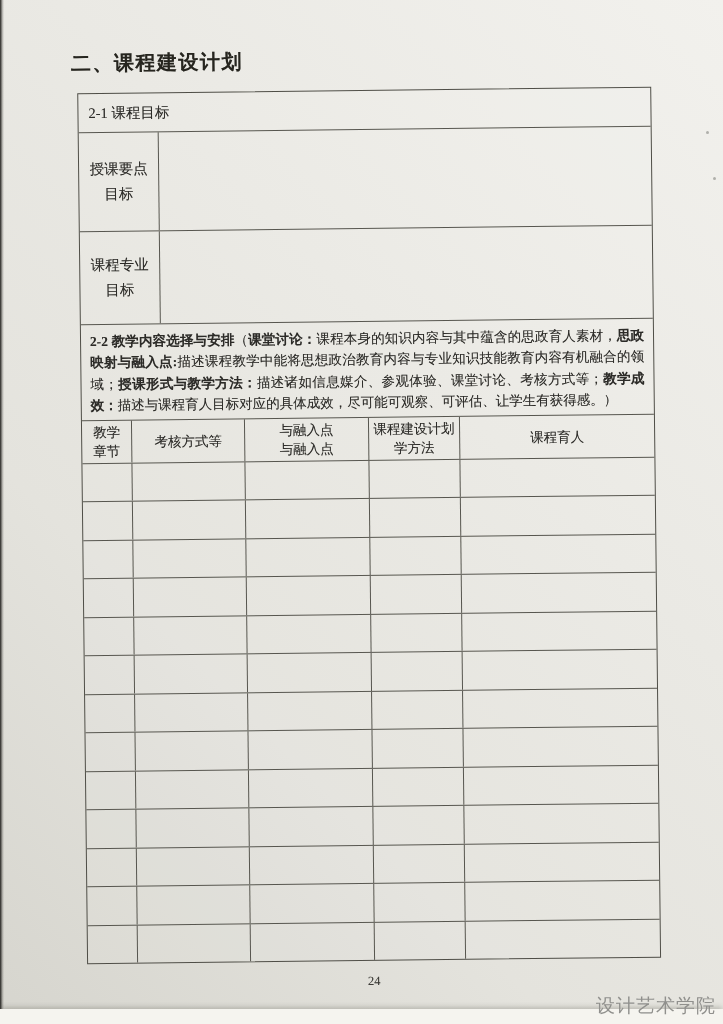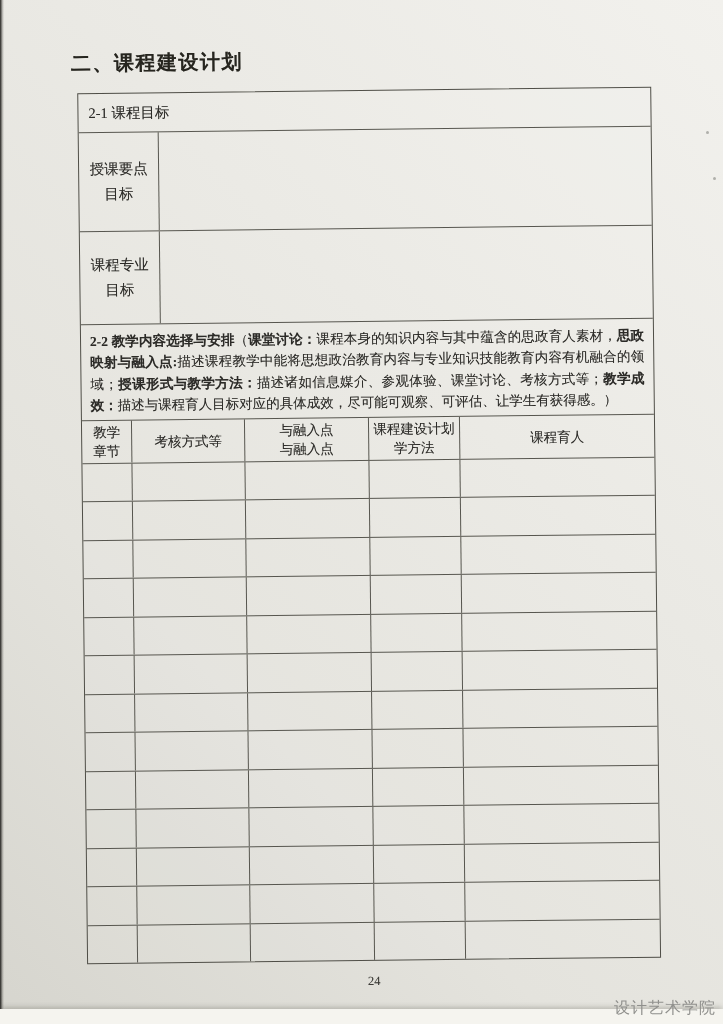--- a/index.html
+++ b/index.html
@@ -37,21 +37,21 @@
   .hcell{display:flex;flex-direction:column;align-items:center;justify-content:center;
     font-size:13.5px;line-height:19px;border-right:1px solid #57564f;}
   .tbody{display:flex;flex-direction:column;height:499px;}
   .brow{flex:1;display:flex;border-bottom:1px solid #57564f;}
   .brow:last-child{border-bottom:none;}
   .bcell{border-right:1px solid #57564f;}
   .c0{width:50px;}.c1{width:113px;}.c2{width:124px;}.c3{width:91px;}
   .c4{flex:1;border-right:none !important;}
   .page-number{position:absolute;left:82px;top:974px;width:574px;text-align:center;
     font-size:12.5px;color:#3c3b37;}
-  .watermark{position:absolute;right:7px;bottom:5px;font-size:16px;letter-spacing:1px;
+  .watermark{position:absolute;right:7px;bottom:5px;font-size:19px;letter-spacing:1px;
     color:#90908d;font-family:"Liberation Serif","DejaVu Serif",serif;}
 </style>
 </head>
 <body>
 
 <div class="page">
   <div class="edge-left"></div>
   <div class="speck" style="left:706px;top:131px;"></div>
   <div class="speck" style="left:713px;top:177px;"></div>
 

